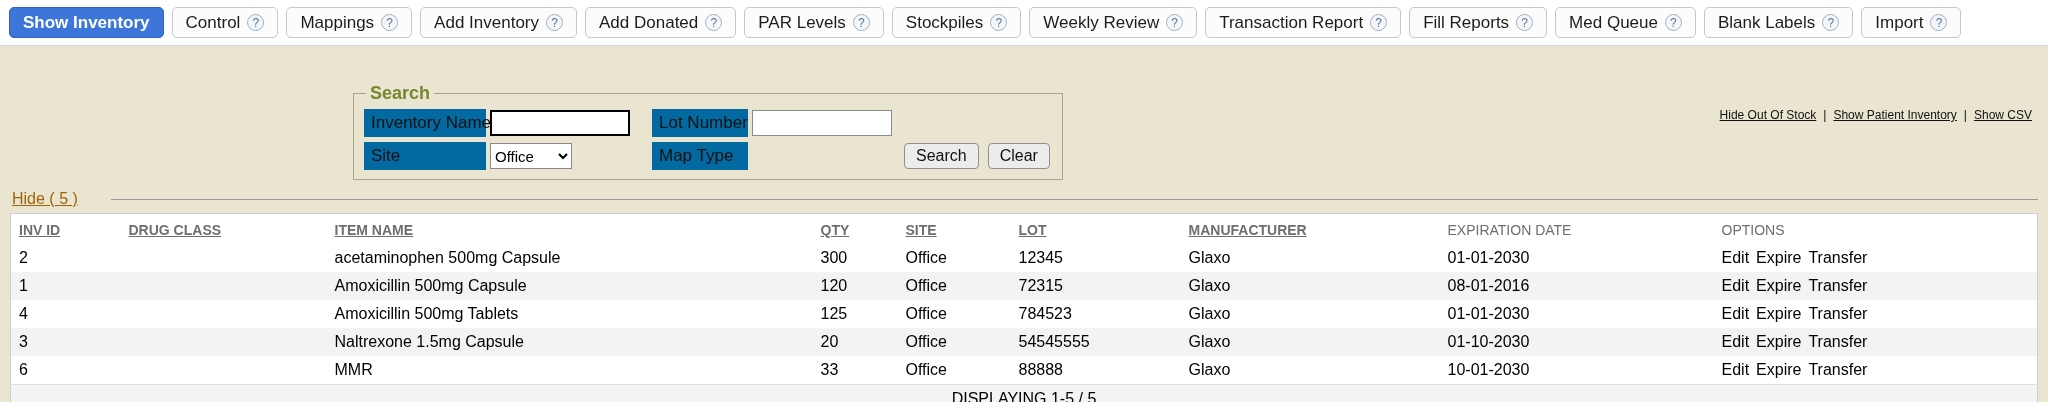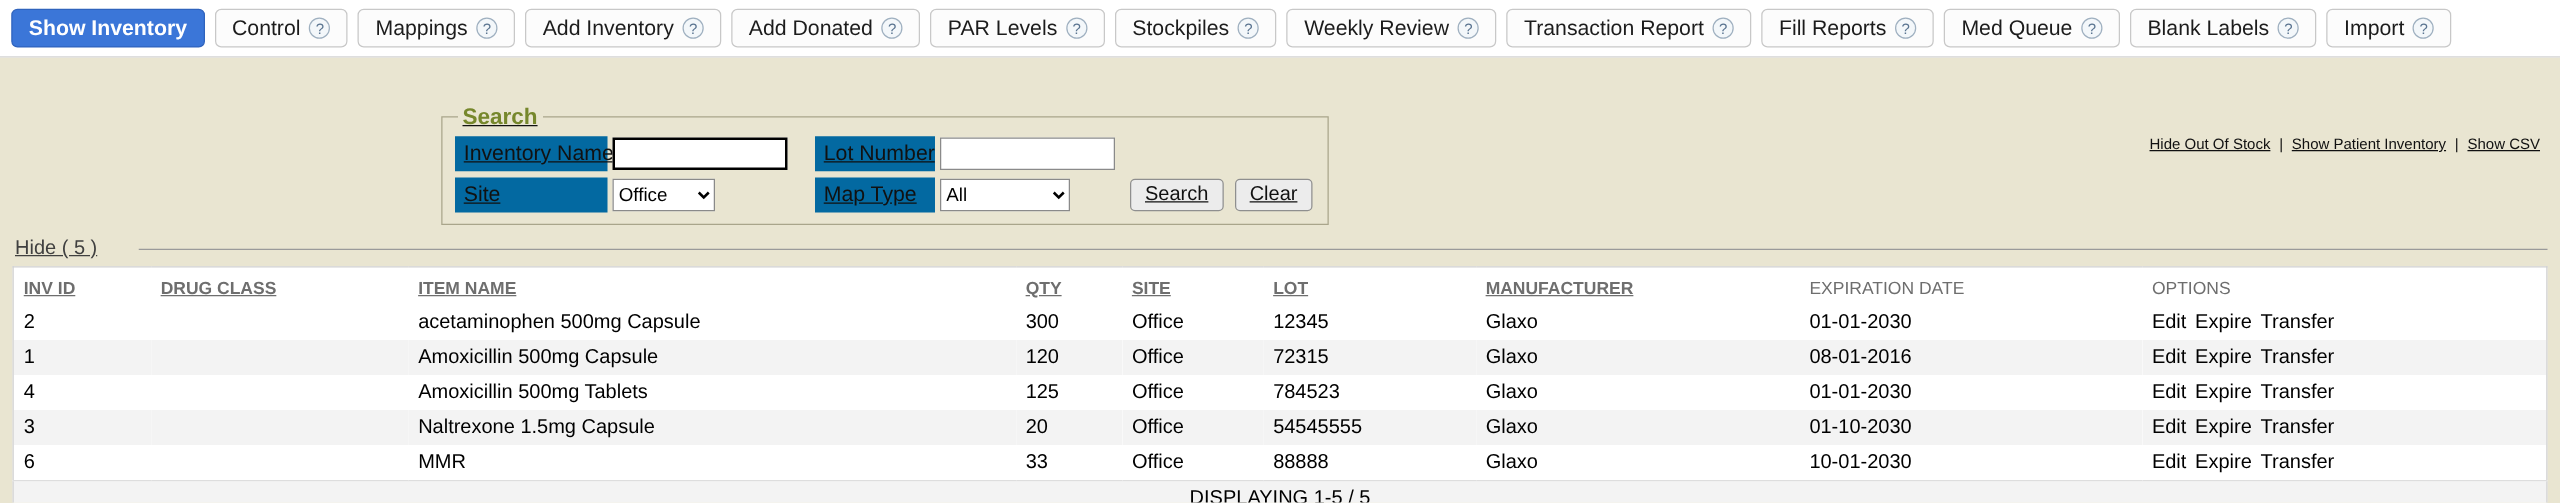--- a/index.html
+++ b/index.html
@@ -33,21 +33,21 @@
     color: #fff; font-weight: bold;
   }
   .help-icon {
     display: inline-flex; align-items: center; justify-content: center;
     width: 17px; height: 17px; border-radius: 50%;
     border: 1px solid #9fb0c0; background: #f3f7fa;
     color: #5b7591; font-size: 12px; line-height: 1;
   }
 
   
-  .search-row { position: relative; padding-top: 37px; text-decoration: underline; }
+  .search-row { position: relative; padding-top: 37px; }
   fieldset.search-box {
     margin: 0 0 0 353px; width: 616px;
     border: 1px solid #a9a58b;
     padding: 5px 10px 9px;
   }
   legend.search-legend {
     color: #76872c; font-weight: bold; font-size: 18px;
     padding: 0 4px; margin-left: 2px;
   }
   .search-grid {
@@ -86,21 +86,21 @@
   .top-links {
     position: absolute; top: 62px; right: 16px;
     font-size: 12px; color: #111; white-space: nowrap;
   }
   .top-links .link { color: #111; text-decoration: underline; cursor: pointer; }
   .top-links .sep { margin: 0 7px; }
 
   
   .section-header { display: flex; align-items: center; margin: 10px 10px 5px 12px; }
   .hide-link {
-    font-size: 16px; color: #404040; text-decoration: underline;
+    font-size: 16px; color: #a16207; text-decoration: underline;
     cursor: pointer; margin-right: 24px; white-space: nowrap;
   }
   .section-title { font-size: 21px; font-weight: bold; color: #76872c; white-space: nowrap; }
   .section-rule { flex: 1; border-top: 1px solid #9a9a9a; margin-left: 9px; height: 0; }
 
   
   .inventory-table {
     width: 2028px; margin: 0 10px;
     border-collapse: collapse; background: #fff;
     table-layout: fixed; border: 1px solid #cfcfcf;
@@ -194,25 +194,20 @@
         <input type="text" class="text-input" id="lot-number-input" value="" style="">
       </div>
 
       <div class="search-label" style="grid-area:2/1">Site</div>
       <div style="grid-area:2/2">
         <select class="select-input" id="site-select">
           <option>Office</option>
         </select>
       </div>
       <div class="search-label" style="grid-area:2/3">Map Type</div>
-      <div style="grid-area:2/4">
-        <select class="select-input" id="maptype-select">
-          <option>All</option>
-        </select>
-      </div>
       <div class="search-buttons" style="grid-area:2/5">
         <button class="btn">Search</button>
         <button class="btn">Clear</button>
       </div>
     </div>
   </fieldset>
 
   <div class="top-links">
     <a class="link">Hide Out Of Stock</a><span class="sep">|</span><a class="link">Show Patient Inventory</a><span class="sep">|</span><a class="link">Show CSV</a>
   </div>

